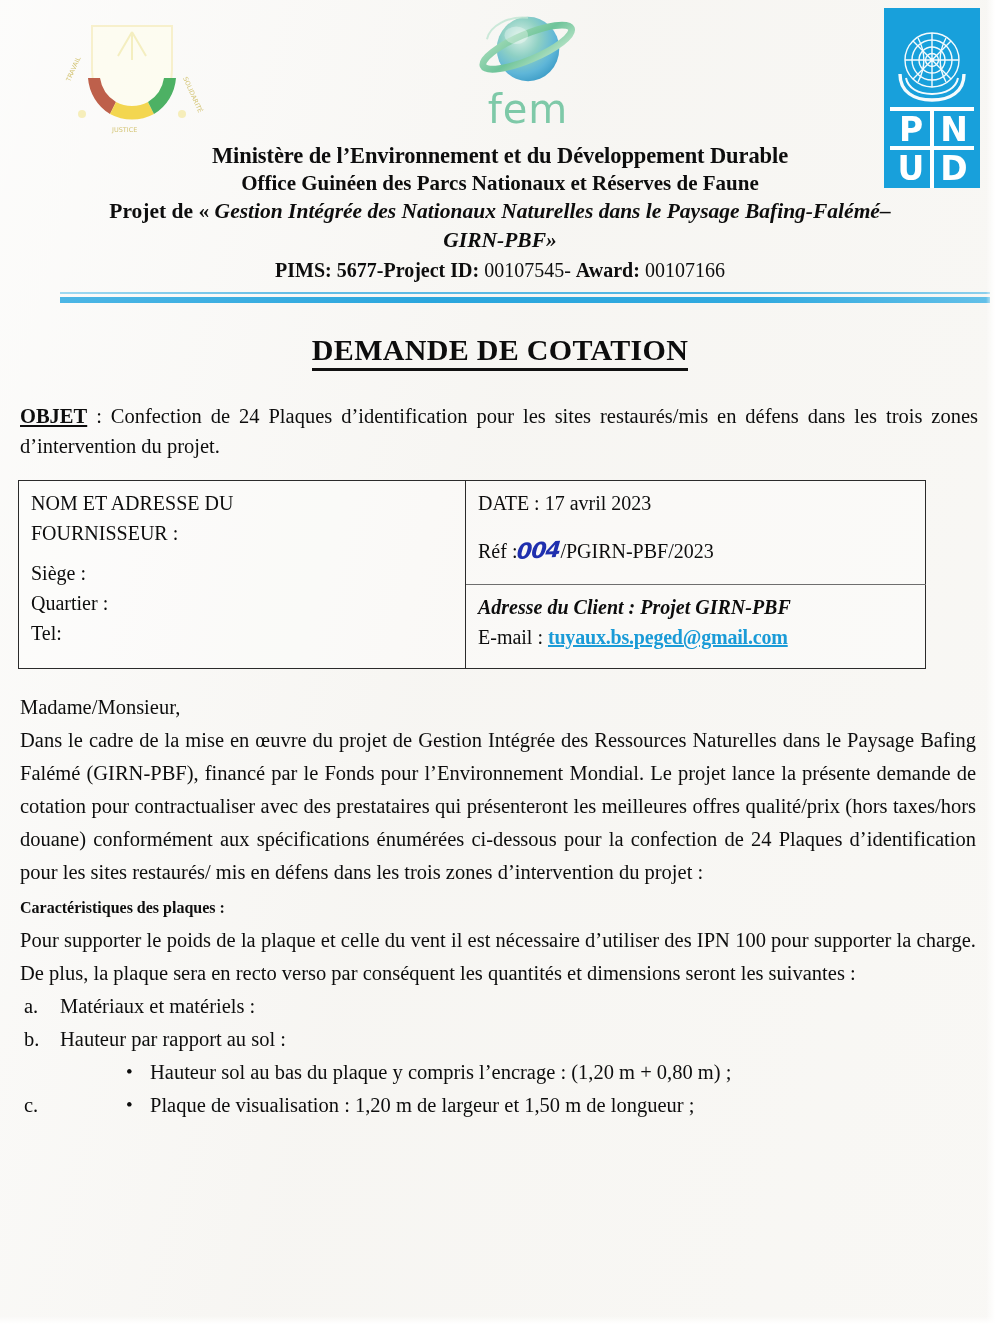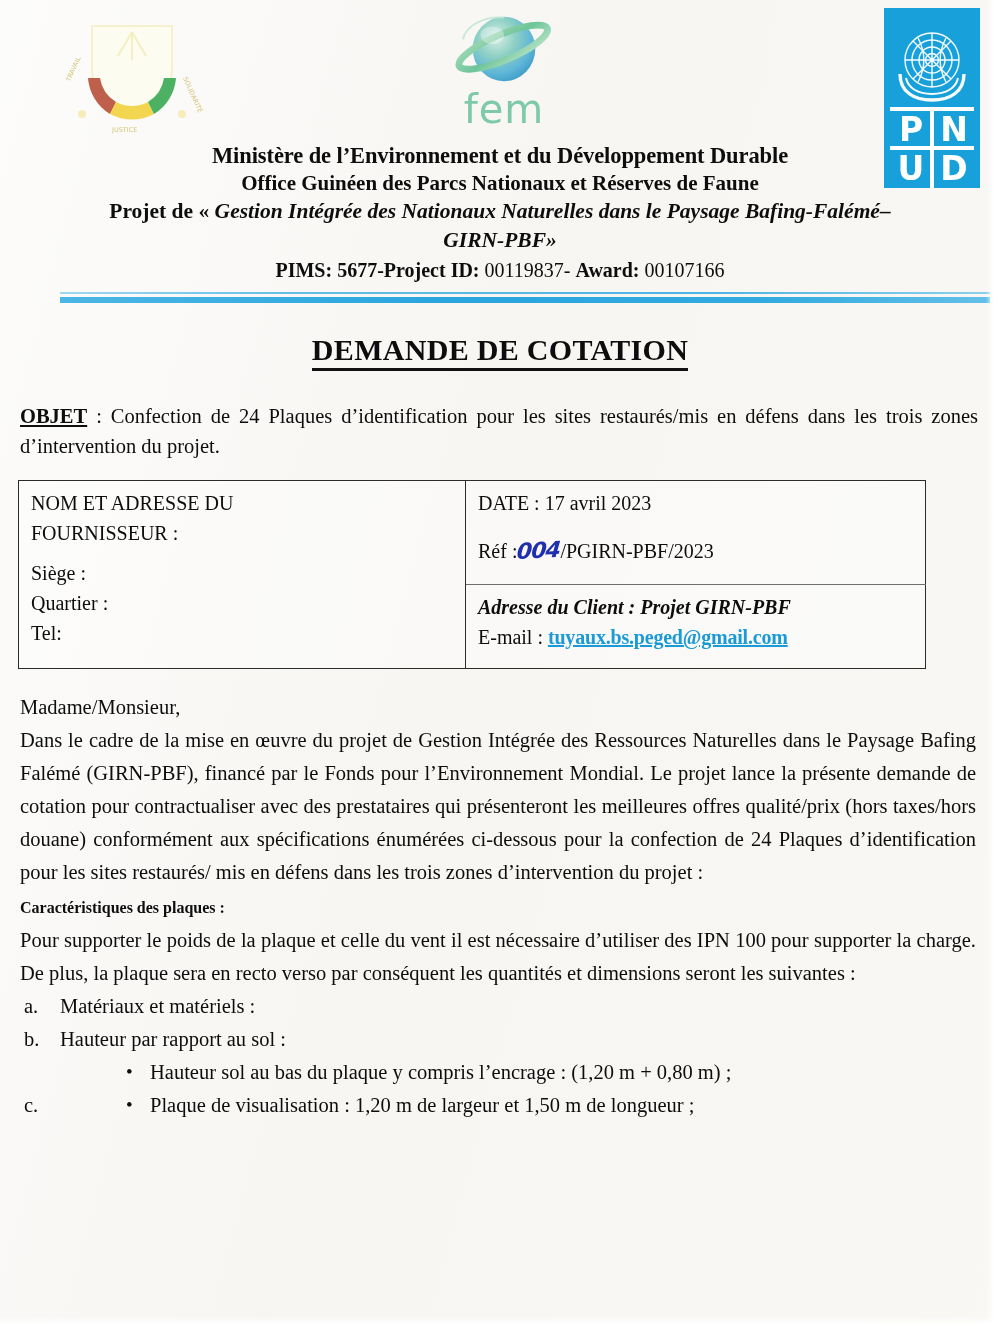--- a/index.html
+++ b/index.html
@@ -34,21 +34,21 @@
     position: absolute;
     left: 52px;
     top: 18px;
     width: 160px;
     height: 122px;
     opacity: 0.85;
   }
   
   .fem {
     position: absolute;
-    left: 424px;
+    left: 448px;
     top: 4px;
     width: 160px;
     height: 128px;
     text-align: center;
   }
   .fem-globe { width: 100%; height: 86px; display:block; }
   .fem-word {
     font-family: "DejaVu Sans", sans-serif;
     font-size: 40px;
     line-height: 38px;
@@ -336,21 +336,21 @@
   <div class="hdr-text">
     <div class="hdr-l1">Ministère de l’Environnement et du Développement Durable</div>
     <div class="hdr-l2">Office Guinéen des Parcs Nationaux et Réserves de Faune</div>
     <div class="hdr-l3">
       <span>Projet de «&nbsp;</span><span class="proj-title">Gestion Intégrée des Nationaux Naturelles dans le Paysage Bafing-Falémé–</span><br>
       <span class="proj-title">GIRN-PBF»</span>
     </div>
     <div class="hdr-l4">
       <b>PIMS:</b>
       <b>5677-</b><b>Project ID:</b>
-      <span>00119837-</span>
+      <span>00107545-</span>
       <b>Award:</b>
       <span>00107166</span>
     </div>
   </div>
 
   <div class="rule-wrap">
     <div class="rule-thin"></div>
     <div class="rule-thick"></div>
   </div>
 

